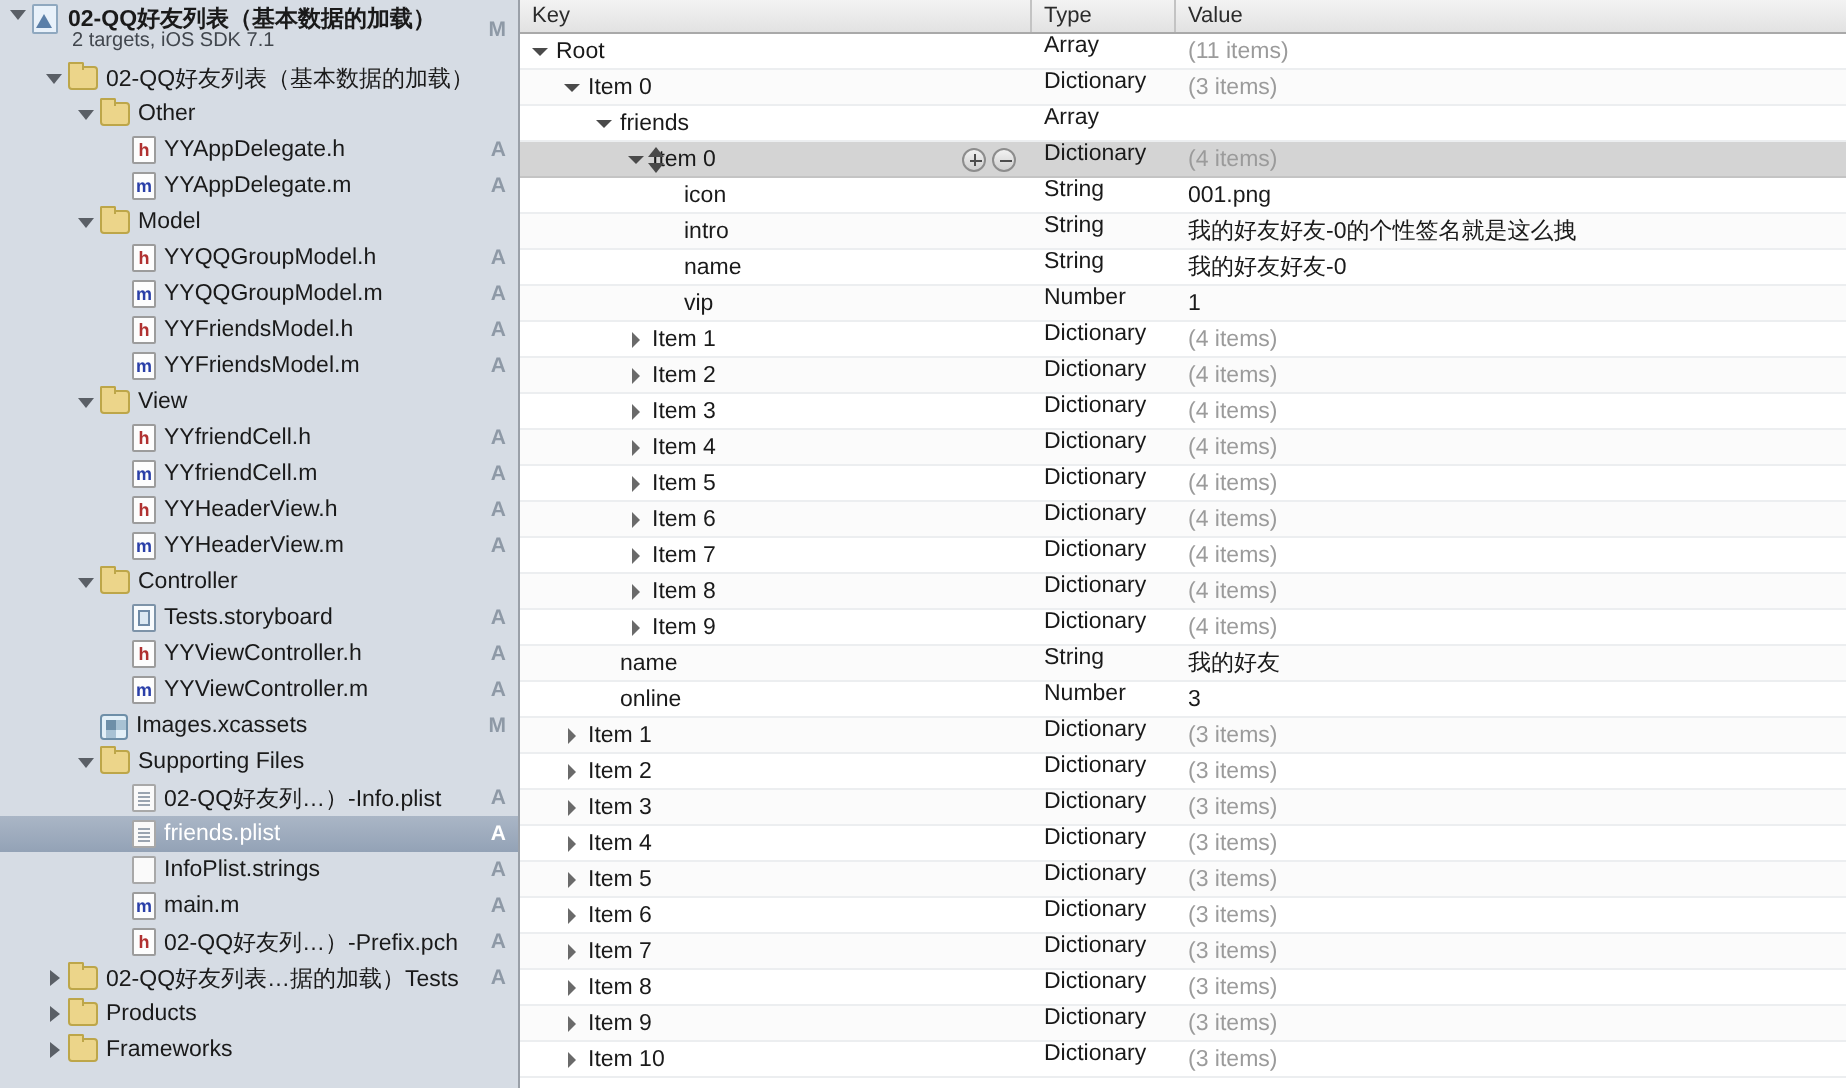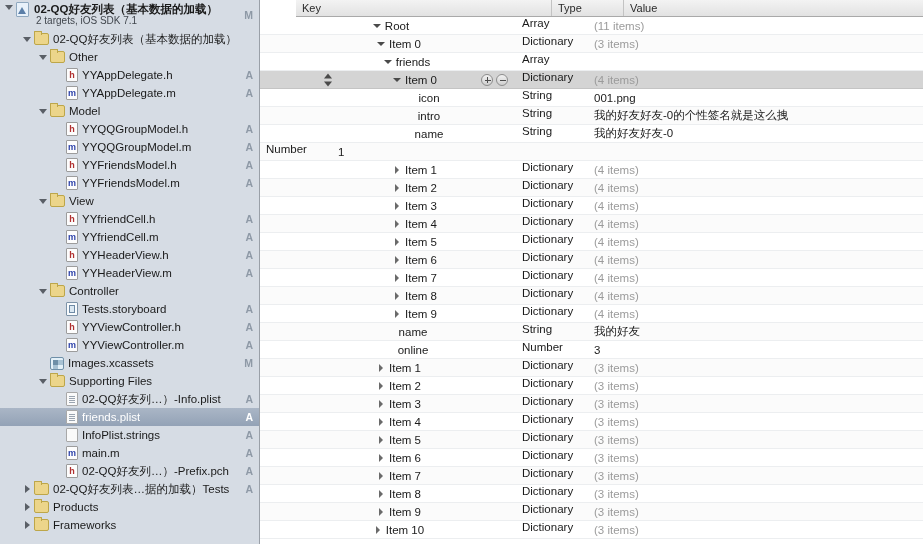--- a/index.html
+++ b/index.html
@@ -127,21 +127,21 @@
   
   #editor {
     width: 663px; height: 544px;
     background: #ffffff;
     position: relative; overflow: hidden;
   }
   #col-header {
     height: 17px; display: flex;
     background: linear-gradient(to bottom, #f3f3f3 0%, #e2e2e2 100%);
     border-bottom: 1px solid #a9a9a9;
-    font-size: 11px; color: #2b2b2b; margin-left: 36px;
+    font-size: 11px; color: #2b2b2b;
   }
   .col-h {
     display: flex; align-items: center;
     padding-left: 6px; height: 100%;
     border-right: 1px solid #c3c3c3;
   }
   .col-h.key { width: 256px; }
   .col-h.type { width: 72px; }
   .col-h.value { flex: 1; border-right: none; }
 
@@ -150,21 +150,20 @@
     border-bottom: 1px solid #eceef0;
     font-size: 11.5px;
     position: relative;
   }
   .plist-row.alt { background: #fbfbfb; }
   .plist-row.selected { background: #d4d4d4; border-bottom-color: #c4c4c4; }
   .cell-key {
     width: 256px; display: flex; align-items: center;
     height: 100%; overflow: hidden; white-space: nowrap;
     position: relative;
-    justify-content: center;
   }
   .cell-type {
     width: 72px; height: 100%;
     display: flex; 
     padding-left: 6px; white-space: nowrap;
   }
   .cell-value {
     flex: 1; height: 100%;
     display: flex; align-items: center;
     padding-left: 6px; white-space: nowrap; overflow: hidden;
@@ -513,20 +512,25 @@
             <span>name</span>
           </div>
           <div class="cell-type">
             <span>String</span>
           </div>
           <div class="cell-value">
             <span>我的好友好友-0</span>
           </div>
         </div>
         <div class="plist-row alt">
+          <div class="cell-key">
+            <div style="width:70px;min-width:70px"></div>
+            <div class="dtwisty none"></div>
+            <span>vip</span>
+          </div>
           <div class="cell-type">
             <span>Number</span>
           </div>
           <div class="cell-value">
             <span>1</span>
           </div>
         </div>
         <div class="plist-row">
           <div class="cell-key">
             <div style="width:54px;min-width:54px"></div>

